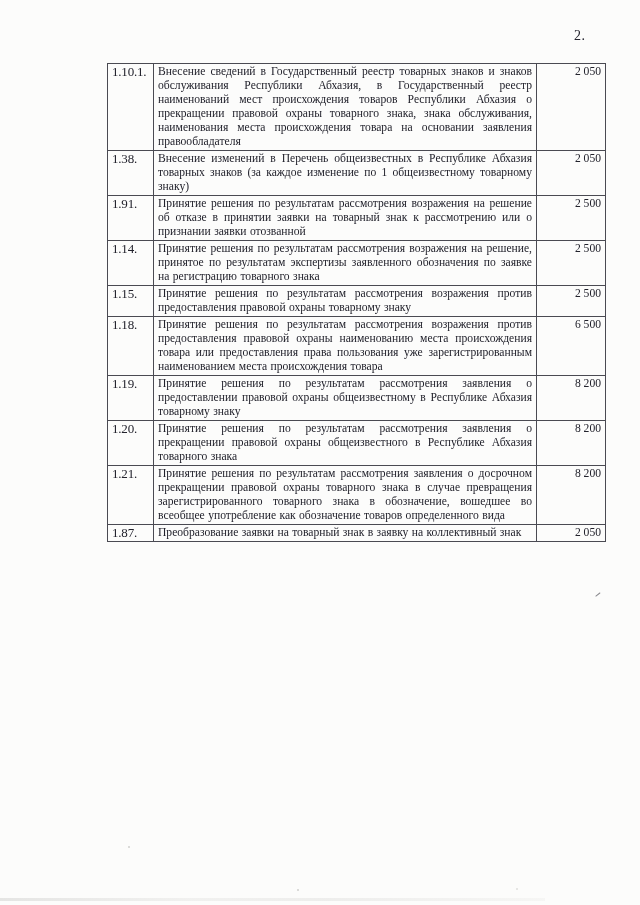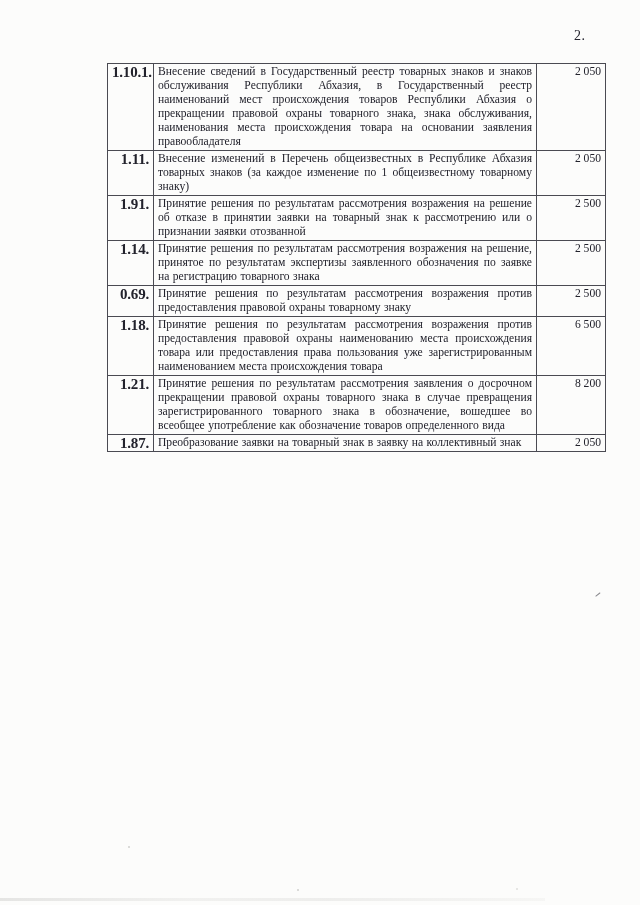--- a/index.html
+++ b/index.html
@@ -35,26 +35,25 @@
     line-height: 14px;
     color: #22222c;
   }
   table.fee-table td {
     border: 1px solid #4a4a52;
     padding: 1px 4px;
     vertical-align: top;
   }
   td.td-num {
     width: 37px;
-    text-align: right;
+    text-align: left;
     vertical-align: middle;
     padding: 1px 1px;
-    font-size: 15px;
+    font-size: 13px;
     letter-spacing: -0.2px;
-    font-weight: bold;
   }
   td.td-desc {
     width: 374px;
     text-align: justify;
     word-spacing: 0.5px;
   }
   td.td-fee {
     width: 60px;
     text-align: right;
     vertical-align: middle;
@@ -101,43 +100,53 @@
   <div class="page-number">2.</div>
 
   <table class="fee-table">
     <tbody>
         <tr>
           <td class="td-num">1.10.1.</td>
           <td class="td-desc">Внесение сведений в Государственный реестр товарных знаков и знаков обслуживания Республики Абхазия, в Государственный реестр наименований мест происхождения товаров Республики Абхазия о прекращении правовой охраны товарного знака, знака обслуживания, наименования места происхождения товара на основании заявления правообладателя</td>
           <td class="td-fee">2 050</td>
         </tr>
         <tr>
-          <td class="td-num">1.11.</td>
+          <td class="td-num">1.38.</td>
           <td class="td-desc">Внесение изменений в Перечень общеизвестных в Республике Абхазия товарных знаков (за каждое изменение по 1 общеизвест­ному товарному знаку)</td>
           <td class="td-fee">2 050</td>
         </tr>
         <tr>
           <td class="td-num">1.91.</td>
           <td class="td-desc">Принятие решения по результатам рассмотрения возражения на решение об отказе в принятии заявки на товарный знак к рас­смотрению или о признании заявки отозванной</td>
           <td class="td-fee">2 500</td>
         </tr>
         <tr>
           <td class="td-num">1.14.</td>
           <td class="td-desc">Принятие решения по результатам рассмотрения возражения на решение, принятое по результатам экспертизы заявленного обоз­начения по заявке на регистрацию товарного знака</td>
           <td class="td-fee">2 500</td>
         </tr>
         <tr>
-          <td class="td-num">0.69.</td>
+          <td class="td-num">1.15.</td>
           <td class="td-desc">Принятие решения по результатам рассмотрения возражения против предоставления правовой охраны товарному знаку</td>
           <td class="td-fee">2 500</td>
         </tr>
         <tr>
           <td class="td-num">1.18.</td>
           <td class="td-desc">Принятие решения по результатам рассмотрения возражения против предоставления правовой охраны наименованию места происхождения товара или предоставления права пользования уже зарегистрированным наименованием места происхождения товара</td>
           <td class="td-fee">6 500</td>
+        </tr>
+        <tr>
+          <td class="td-num">1.19.</td>
+          <td class="td-desc">Принятие решения по результатам рассмотрения заявления о предоставлении правовой охраны общеизвестному в Республике Абхазия товарному знаку</td>
+          <td class="td-fee">8 200</td>
+        </tr>
+        <tr>
+          <td class="td-num">1.20.</td>
+          <td class="td-desc">Принятие решения по результатам рассмотрения заявления о прекращении правовой охраны общеизвестного в Республике Абхазия товарного знака</td>
+          <td class="td-fee">8 200</td>
         </tr>
         <tr>
           <td class="td-num">1.21.</td>
           <td class="td-desc">Принятие решения по результатам рассмотрения заявления о дос­рочном прекращении правовой охраны товарного знака в случае превращения зарегистрированного товарного знака в обозначение, вошедшее во всеобщее употребление как обозначение товаров определенного вида</td>
           <td class="td-fee">8 200</td>
         </tr>
         <tr>
           <td class="td-num">1.87.</td>
           <td class="td-desc">Преобразование заявки на товарный знак в заявку на коллек­тивный знак</td>
           <td class="td-fee">2 050</td>

